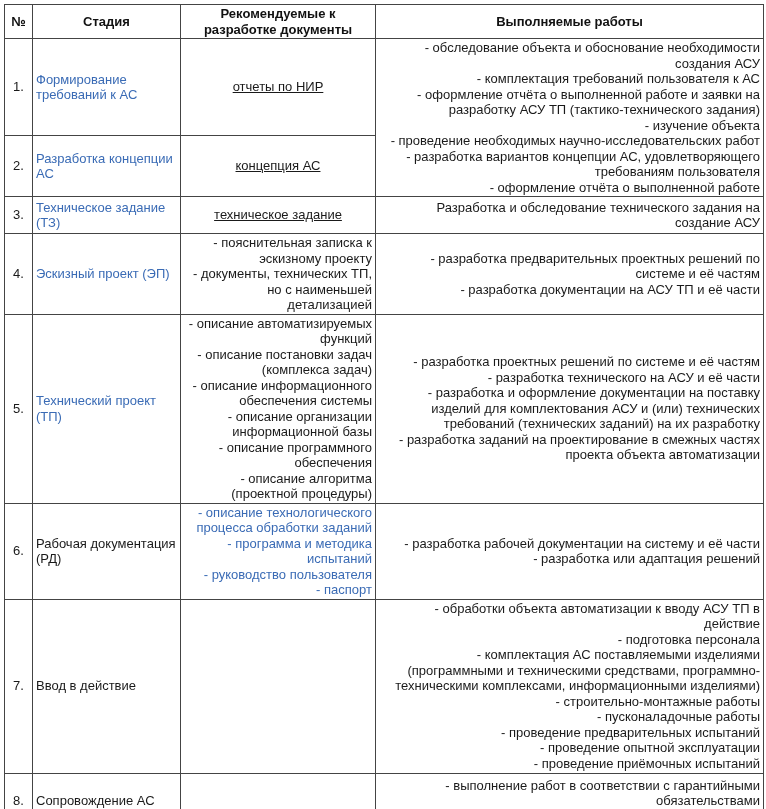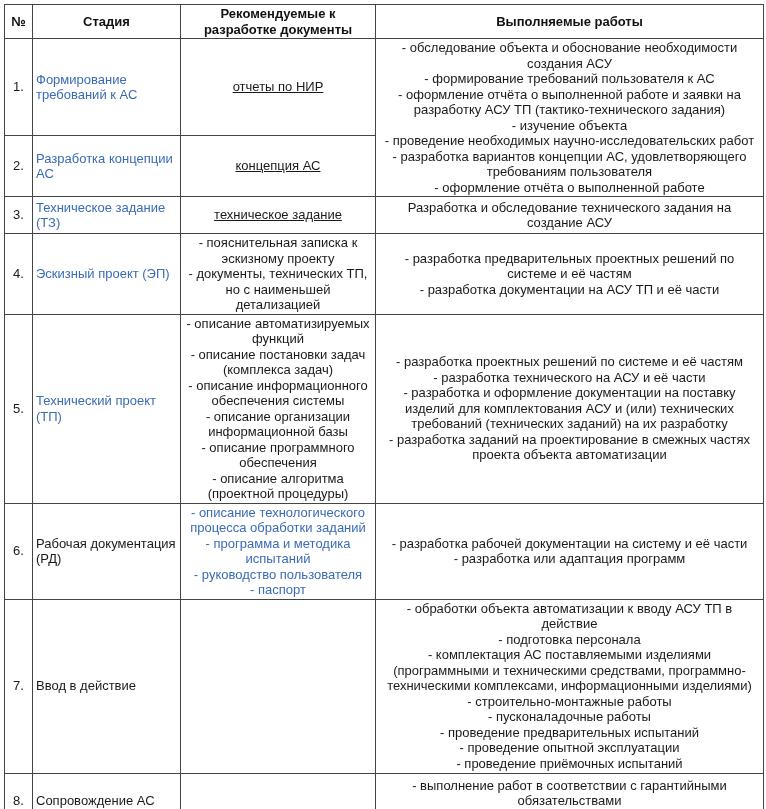--- a/index.html
+++ b/index.html
@@ -6,21 +6,21 @@
   body{font-family:"Liberation Sans","DejaVu Sans",sans-serif;color:#1a1a1a;}
   .page{padding:4px 3px 0 4px;}
   table.stages{border-collapse:collapse;table-layout:fixed;width:759px;}
   th,td{border:1px solid #444444;font-size:13px;line-height:15.5px;
         padding:1px 3px;vertical-align:middle;overflow:hidden;}
   th{font-weight:bold;text-align:center;height:31px;color:#111;}
   td.c-num{text-align:center;}
   td.c-stage{text-align:left;}
   td.c-docs.center{text-align:center;text-decoration:underline;}
   td.c-docs,td.c-works{text-align:left;}
-  .line{text-align:center;}
+  .line{text-align:right;}
   .link{color:var(--link-color,#3a6bb5);cursor:pointer;text-decoration:none;}
 </style>
 </head>
 <body>
 
 <div class="page">
 <table class="stages">
   <colgroup>
     <col style="width:28px">
         <col style="width:148px">
@@ -36,21 +36,21 @@
     </tr>
   </thead>
   <tbody>
 
     <tr style="height:97px">
       <td class="c-num">1.</td>
       <td class="c-stage"><span class="link">Формирование требований к АС</span></td>
       <td class="c-docs center"><span>отчеты по НИР</span></td>
       <td class="c-works" rowspan="2">
         <div class="line">- обследование объекта и обоснование необходимости создания АСУ</div>
-        <div class="line">- формирование требований пользователя к АС</div>
+        <div class="line">- комплектация требований пользователя к АС</div>
         <div class="line">- оформление отчёта о выполненной работе и заявки на разработку АСУ ТП (тактико-технического задания)</div>
         <div class="line">- изучение объекта</div>
         <div class="line">- проведение необходимых научно-исследовательских работ</div>
         <div class="line">- разработка вариантов концепции АС, удовлетворяющего требованиям пользователя</div>
         <div class="line">- оформление отчёта о выполненной работе</div>
       </td>
     </tr>
 
     <tr style="height:61px">
       <td class="c-num">2.</td>
@@ -103,21 +103,21 @@
       <td class="c-num">6.</td>
       <td class="c-stage"><span>Рабочая документация (РД)</span></td>
       <td class="c-docs">
         <div class="line"><span class="link">- описание технологического процесса обработки заданий</span></div>
         <div class="line"><span class="link">- программа и методика испытаний</span></div>
         <div class="line"><span class="link">- руководство пользователя</span></div>
         <div class="line"><span class="link">- паспорт</span></div>
       </td>
       <td class="c-works">
         <div class="line">- разработка рабочей документации на систему и её части</div>
-        <div class="line">- разработка или адаптация программ</div>
+        <div class="line">- разработка или адаптация решений</div>
       </td>
     </tr>
 
     <tr style="height:174px">
       <td class="c-num">7.</td>
       <td class="c-stage"><span>Ввод в действие</span></td>
       <td class="c-docs"></td>
       <td class="c-works">
         <div class="line">- обработки объекта автоматизации к вводу АСУ ТП в действие</div>
         <div class="line">- подготовка персонала</div>

